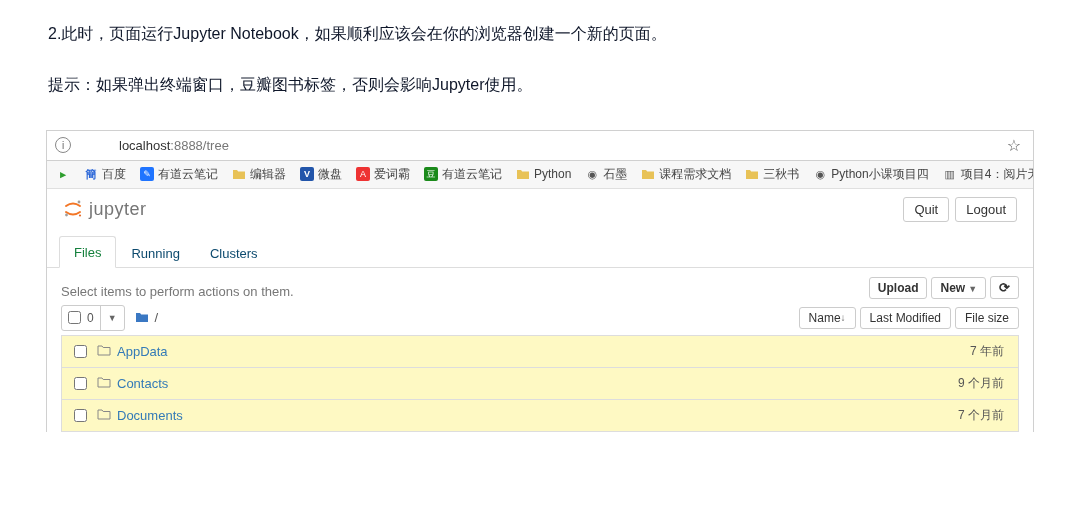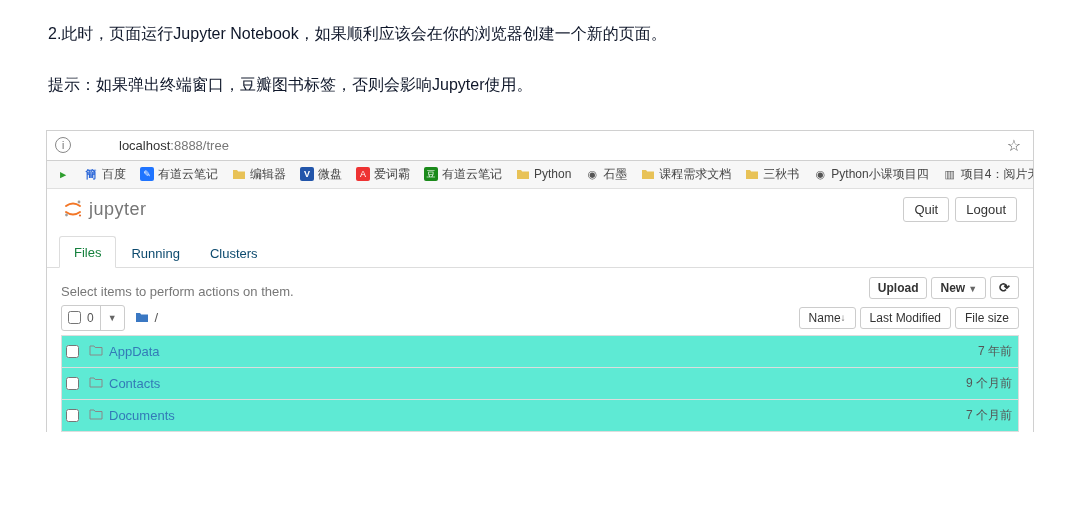--- a/index.html
+++ b/index.html
@@ -155,23 +155,23 @@
   .sort-arrow { font-size:10px; color:#666; }
 
   .file-list {
     margin: 4px 14px 0 14px;
     border-top:1px solid #ddd;
   }
   .file-row {
     display:flex; align-items:center;
     border:1px solid #ddd;
     border-top:none;
-    padding: 6px 0;
+    padding: 6px 8px;
     font-size:13px;
-    background:#5eead4;
+    background:#fef9c3;
   }
   .file-row .chk { margin-right: 10px; }
   .folder-ico { color:#888; margin-right:6px; font-size:13px; }
   .file-name { color:#337ab7; cursor:pointer; }
   .file-row .spacer { flex:1; }
   .file-mod { color:#555; font-size:12px; padding-right:6px; min-width:80px; text-align:right; }
 
   input[type=checkbox]{ width:13px; height:13px; }
 </style>
 </head>

